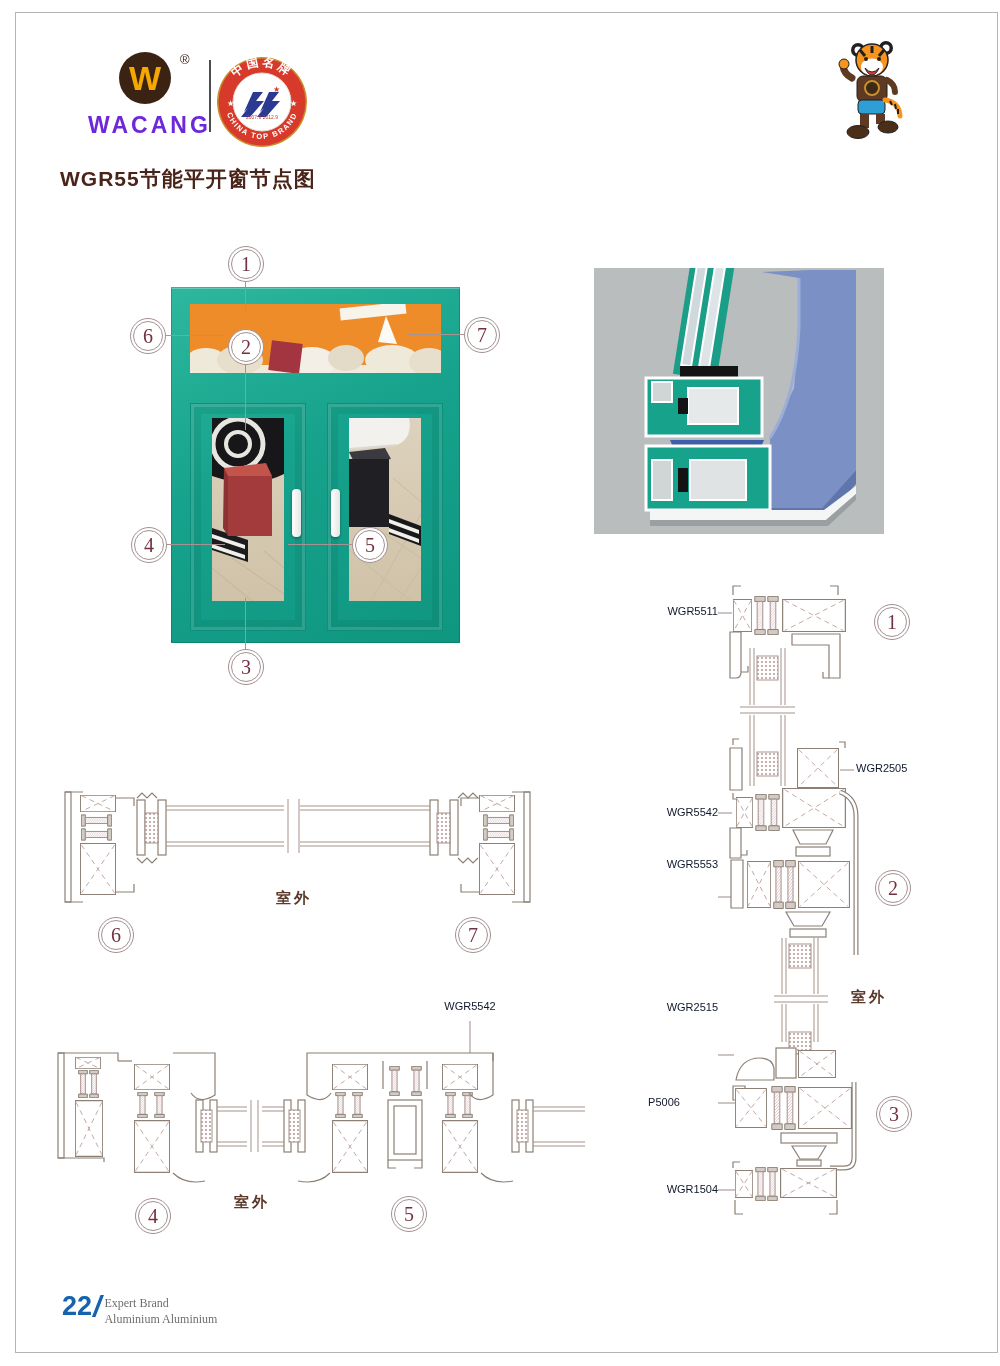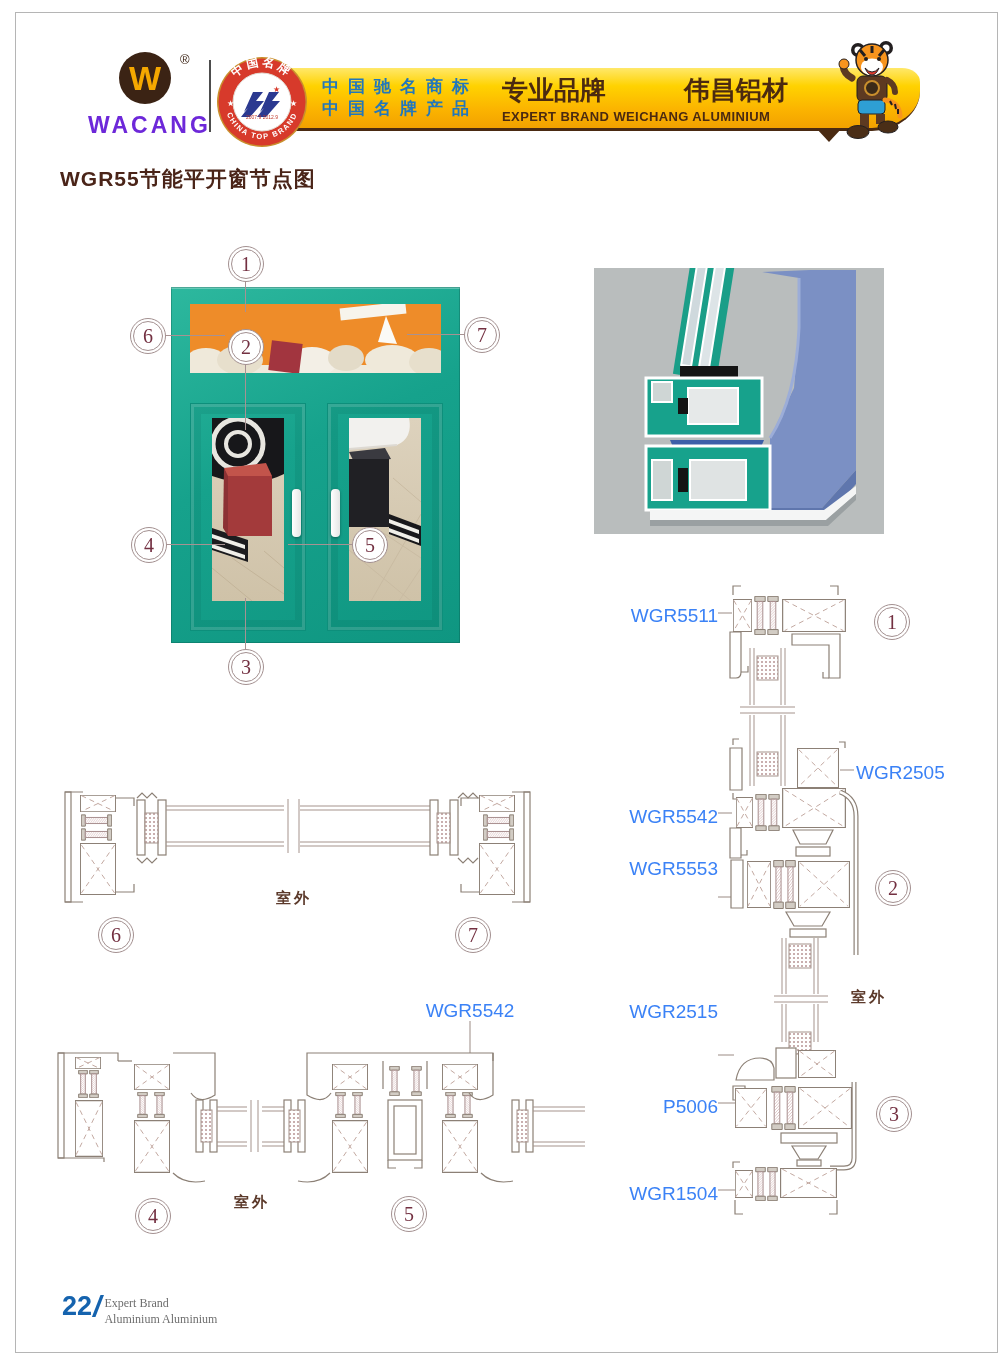--- a/index.html
+++ b/index.html
@@ -42,21 +42,21 @@
   .handle{position:absolute;width:9px;height:48px;background:linear-gradient(90deg,#ffffff,#e3e5e4);
         border-radius:4px;box-shadow:0 1px 3px rgba(0,0,0,.35);}
   .render{position:absolute;left:594px;top:268px;width:290px;height:266px;background:#b9bdbd;}
   
   .callout{position:absolute;width:34px;height:34px;border:1px solid #a39090;border-radius:50%;
         background:#fff;display:flex;align-items:center;justify-content:center;z-index:6;}
   .callout::before{content:"";position:absolute;inset:2px;border:1px solid #a39090;border-radius:50%;}
   .callout span{position:relative;font-family:"Liberation Serif",serif;font-size:20px;
         color:#733041;line-height:1;}
   .lead{position:absolute;background:#a79292;z-index:5;}
-  .cad-label{position:absolute;font-size:19px;color:#3b82f6;z-index:6;}
+  .cad-label{position:absolute;font-size:11px;color:#0f172a;z-index:6;}
   .ra{width:108px;text-align:right;}
   .outdoor{position:absolute;font-size:15px;font-weight:bold;color:#5c3a2b;
         letter-spacing:3px;z-index:6;}
   .cad{position:absolute;}
   
   .ln{stroke:#8c8076;fill:none;stroke-width:1.2;}
   .lnf{stroke:#8c8076;fill:#fff;stroke-width:1.2;}
   .xr{stroke:#8c8076;fill:#fff;vector-effect:non-scaling-stroke;stroke-width:1.2;}
   .xd{stroke:#c3a9a1;stroke-dasharray:5 4;vector-effect:non-scaling-stroke;stroke-width:1;}
   .cap{fill:#d2ccc4;stroke:#8c8076;vector-effect:non-scaling-stroke;stroke-width:1;}
@@ -111,34 +111,20 @@
     <svg width="120" height="56" viewBox="0 0 120 56">
       <circle cx="57" cy="28" r="26" fill="#3b2314"></circle>
       <text x="57" y="40" text-anchor="middle" font-size="34" font-weight="bold" fill="#f5a800" font-family="Liberation Sans, sans-serif">W</text>
       <text x="92" y="14" font-size="13" fill="#3b2314">®</text>
     </svg>
     <div class="brand-name">WACANG</div>
   </div>
 
   <div class="divider"></div>
 
-  <div class="banner">
-    <div class="banner-left">
-      <div>中国驰名商标</div>
-      <div>中国名牌产品</div>
-    </div>
-    <div class="banner-right">
-      <div class="slogan-cn">
-        <span>专业品牌</span>
-        <span>伟昌铝材</span>
-      </div>
-      <div class="slogan-en">EXPERT BRAND WEICHANG ALUMINIUM</div>
-    </div>
-    <div class="banner-notch"></div>
-  </div>
 
   <div class="badge">
     <svg viewBox="0 0 92 92" width="92" height="92">
       <circle cx="46" cy="46" r="45" fill="#c98f2d"></circle>
       <circle cx="46" cy="46" r="43.5" fill="#d73a2b"></circle>
       <circle cx="46" cy="46" r="29" fill="#fff" stroke="#e3ded6" stroke-width="1"></circle>
       <path id="arcT" d="M46,46 m-36,0 a36,36 0 0 1 72,0" fill="none"></path>
       <path id="arcB" d="M46,46 m-37,0 a37,37 0 0 0 74,0" fill="none"></path>
       <text font-size="12" font-weight="bold" fill="#fff" letter-spacing="3">
         <textPath href="#arcT" startOffset="50%" text-anchor="middle">中国名牌</textPath>
@@ -471,21 +457,21 @@
     <use href="#xb" x="780" y="1168" width="57" height="30"></use>
     <path class="ln" d="M735,1200 v14 h8 M837,1200 v14 h-8 M733,1168 v-6 h7"></path>
   </svg>
 
   <div class="cad-label ra" style="left:610px;top:605px;">WGR5511</div>
   <div class="cad-label" style="left:856px;top:762px;">WGR2505</div>
   <div class="cad-label ra" style="left:610px;top:806px;">WGR5542</div>
   <div class="cad-label ra" style="left:610px;top:858px;">WGR5553</div>
   <div class="outdoor" style="left:851px;top:988px;">室外</div>
   <div class="cad-label ra" style="left:610px;top:1001px;">WGR2515</div>
-  <div class="cad-label ra" style="left:610px;top:1096px;">P5006</div>
+  <div class="cad-label ra" style="left:610px;top:1096px;text-align:center;">P5006</div>
   <div class="cad-label ra" style="left:610px;top:1183px;">WGR1504</div>
 
   <div class="callout" style="left:874px;top:604px;">
       <span>1</span>
     </div>
   <div class="callout" style="left:875px;top:870px;">
       <span>2</span>
     </div>
   <div class="callout" style="left:876px;top:1096px;">
       <span>3</span>

